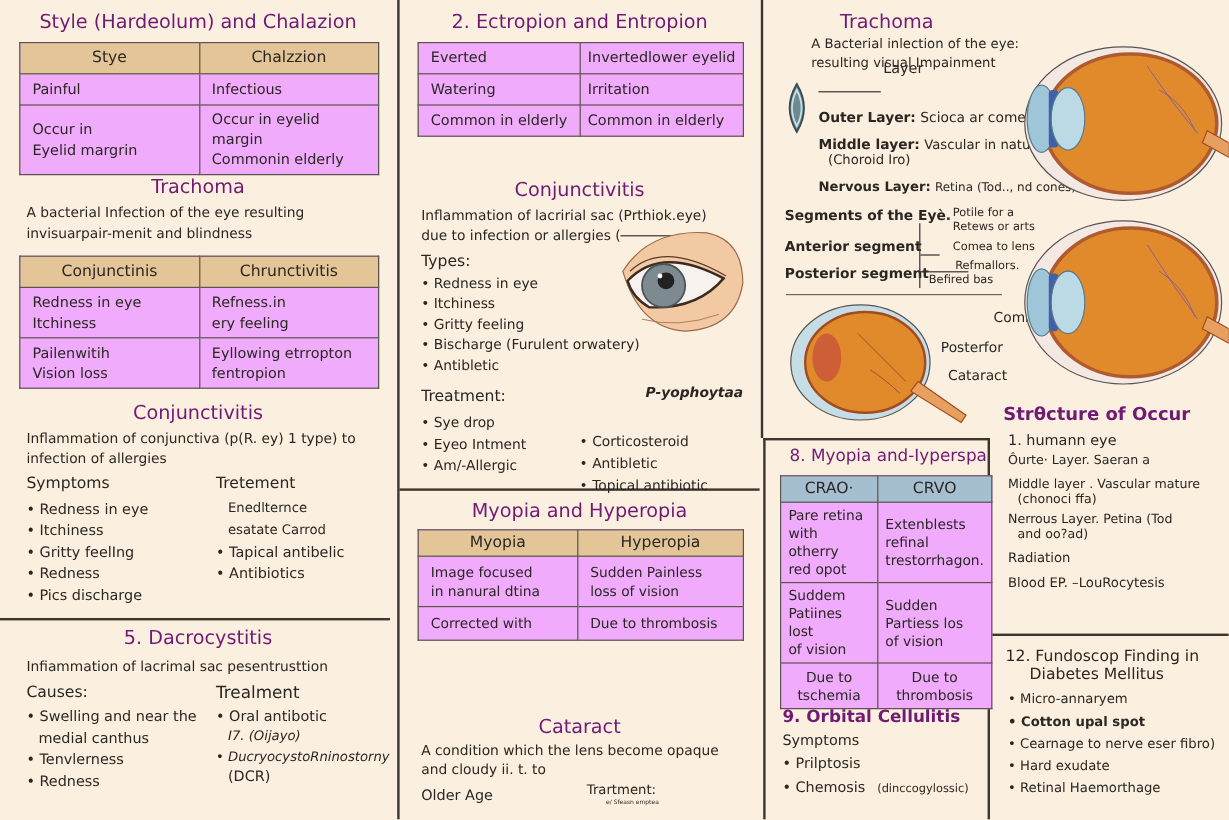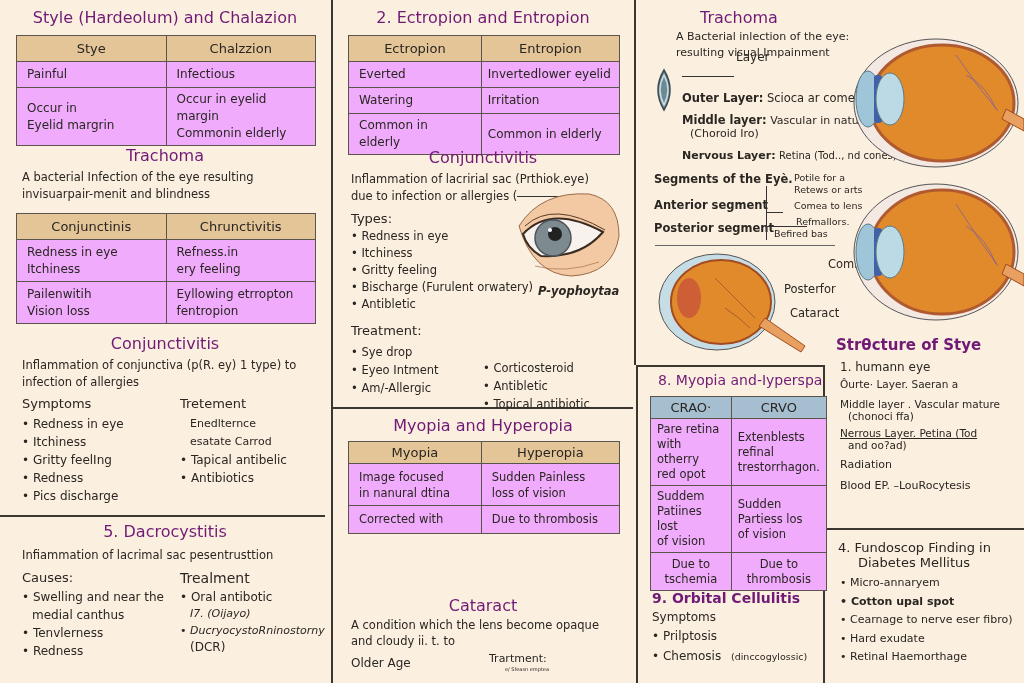--- a/index.html
+++ b/index.html
@@ -156,24 +156,20 @@
       <li style="font-style:italic; font-size:11px;">DucryocystoRninostorny</li>
     </ul>
     <div style="font-size:12px; padding-left:10px;">(DCR)</div>
   </div>
 </section>
 
 <section class="abs" style="left:333px; top:0; width:300px;">
   <h2 style="margin-top:8px;">2. Ectropion and Entropion</h2>
   <table class="cmp" style="margin:8px 0 0 15px; width:272px;">
     <tbody>
-        <tr>
-      <th style="width:49%">Ectropion</th>
-      <th>Entropion</th>
-    </tr>
     <tr>
       <td style="height:26px">Everted</td>
       <td style="padding:3px 6px">Invertedlower eyelid</td>
     </tr>
     <tr>
       <td style="height:26px">Watering</td>
       <td style="padding:3px 6px">Irritation</td>
     </tr>
     <tr>
       <td style="height:26px">Common in elderly</td>
@@ -202,21 +198,21 @@
     <svg width="110" height="100" viewBox="0 0 110 100">
       <path d="M8 40 Q30 5 78 8 Q108 14 108 50 Q102 88 60 90 Q22 88 8 40 Z" fill="#f2c9a2" stroke="#9a6a4a" stroke-width="1"></path>
       <path d="M12 48 Q40 18 92 46 Q70 72 30 70 Q16 62 12 48 Z" fill="#f7f2ee" stroke="#3a2a20" stroke-width="2"></path>
       <circle cx="42" cy="52" r="18" fill="#7d8a90" stroke="#4a5459" stroke-width="1.5"></circle>
       <circle cx="44" cy="48" r="7" fill="#222"></circle>
       <circle cx="39" cy="44" r="2" fill="#fff"></circle>
       <path d="M14 40 Q42 14 94 44" fill="none" stroke="#5a3a28" stroke-width="1"></path>
       <path d="M24 80 Q54 88 88 76" fill="none" stroke="#b07a58" stroke-width="0.8"></path>
     </svg>
   </div>
-  <div class="abs" style="left:205px; top:136px; font-size:11.5px; font-style:italic; font-weight:bold;">P-yophoytaa</div>
+  <div class="abs" style="left:205px; top:172px; font-size:11.5px; font-style:italic; font-weight:bold;">P-yophoytaa</div>
   <div class="sub" style="font-weight:normal; position:absolute; left:18px; top:175px;">Treatment:</div>
   <ul class="bl" style="position:absolute; left:18px; top:195px; font-size:11.5px; line-height:18px;">
     <li>Sye drop</li>
     <li>Eyeo Intment</li>
     <li>Am/-Allergic</li>
   </ul>
   <ul class="bl" style="position:absolute; left:150px; top:211px; font-size:11.5px; line-height:18px;">
     <li>Corticosteroid</li>
     <li>Antibletic</li>
     <li>Topical antibiotic</li>
@@ -369,33 +365,33 @@
   <ul class="bl" style="margin:2px 0 0 12px; line-height:20px;">
     <li>Prilptosis</li>
     <li>
       <span>Chemosis</span>
       <span style="font-size:9.5px; margin-left:6px;">(dinccogylossic)</span>
     </li>
   </ul>
 </section>
 
 <section class="abs" style="left:836px; top:336px; width:188px;">
-  <h2 style="text-align:left; font-size:15px; font-weight:bold;">Strθcture of Stye</h2>
+  <h2 style="text-align:left; font-size:15px; font-weight:bold;">Strθcture of Occur</h2>
   <div class="lbl" style="margin:6px 0 0 4px; font-size:12px;">1. humann eye</div>
   <div class="lbl" style="margin:4px 0 0 4px; font-size:10.5px;">Ôurte· Layer. Saeran a</div>
   <div class="lbl" style="margin:8px 0 0 4px; font-size:10.5px;">Middle layer . Vascular mature</div>
   <div class="lbl" style="margin:0 0 0 12px; font-size:10.5px;">(chonoci ffa)</div>
-  <div class="lbl" style="margin:5px 0 0 4px; font-size:10.5px;text-decoration:underline;">Nerrous Layer. Petina (Tod</div>
+  <div class="lbl" style="margin:5px 0 0 4px; font-size:10.5px;">Nerrous Layer. Petina (Tod</div>
   <div class="lbl" style="margin:0 0 0 12px; font-size:10.5px;">and oo?ad)</div>
   <div class="lbl" style="margin:7px 0 0 4px; font-size:11px;">Radiation</div>
   <div class="lbl" style="margin:8px 0 0 4px; font-size:11px;">Blood EP. –LouRocytesis</div>
 </section>
 
 <section class="abs" style="left:836px; top:540px; width:188px;">
-  <div style="font-size:13px; white-space:nowrap; margin-left:2px;">4. Fundoscop Finding in</div>
+  <div style="font-size:13px; white-space:nowrap; margin-left:2px;">12. Fundoscop Finding in</div>
   <div style="font-size:13px; white-space:nowrap; margin-left:22px;">Diabetes Mellitus</div>
   <ul class="bl" style="margin:4px 0 0 4px; font-size:11px; line-height:18.5px; white-space:nowrap;">
     <li>Micro-annaryem</li>
     <li style="font-weight:bold;">Cotton  upal spot</li>
     <li>Cearnage to nerve eser fibro)</li>
     <li>Hard exudate</li>
     <li>Retinal Haemorthage</li>
   </ul>
 </section>
 

